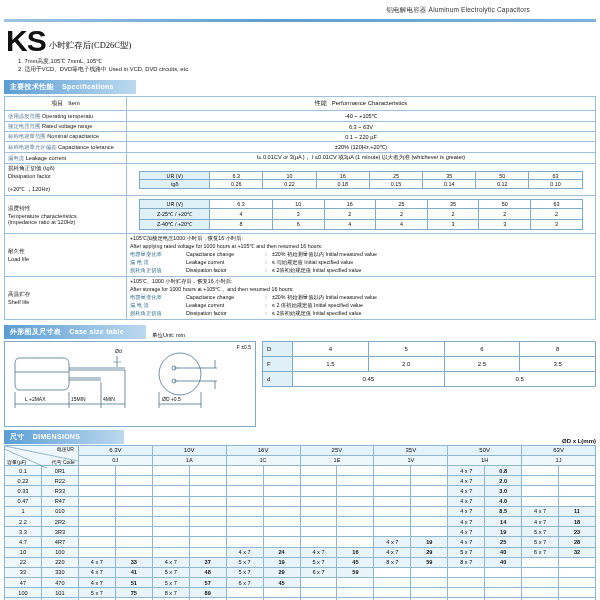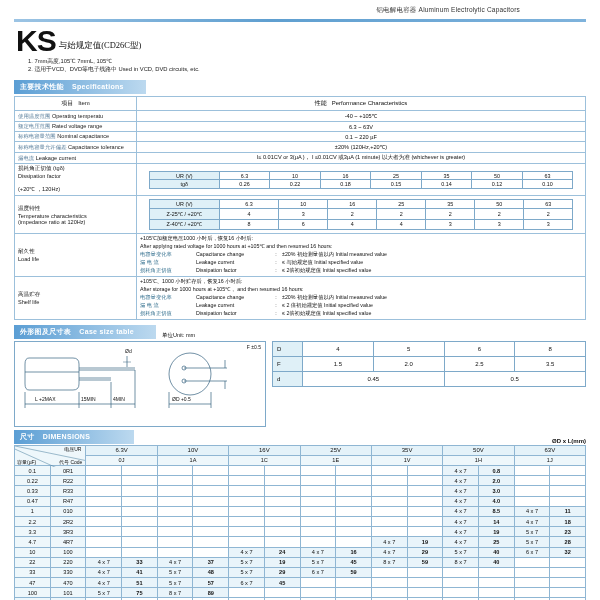--- a/index.html
+++ b/index.html
@@ -4,21 +4,21 @@
 <style>
   * { box-sizing: border-box; }
   html, body { margin: 0; padding: 0; }
   body {
     width: 600px; height: 600px;
     background: #ffffff;
     font-family: "Liberation Sans", sans-serif;
     color: #111;
     overflow: hidden;
   }
-  .page { position: relative; width: 600px; height: 600px; padding: 0 14px; }
+  .page { position: relative; width: 600px; height: 600px; padding: 0 4px; }
 
   
   .hdr-line { text-align: right; font-size: 6.5px; color: #333; padding: 6px 66px 2px 0; letter-spacing: .2px; }
   .hdr-line .cn { font-size: 6.5px; }
   .hdr-rule { height: 3px; background: linear-gradient(90deg,#9cc4e4 0%,#5f9fd0 45%,#7fb3dc 100%); margin: 2px 0 0 0; }
 
   .title-row { display: flex; align-items: flex-end; gap: 3px; margin-top: 6px; padding-left: 2px; }
   .ks { font-size: 30px; font-weight: bold; letter-spacing: -1px; line-height: .85; font-family: "Liberation Sans", sans-serif; }
   .ks-sub { font-size: 8.5px; font-family: "Liberation Serif", serif; padding-bottom: 2px; }
   .bullets { margin: 3px 0 0 14px; font-size: 5.8px; line-height: 1.55; color: #222; }
@@ -86,21 +86,21 @@
 
   
   <div class="hdr-line">
     <span class="cn">铝电解电容器</span>
     <span>Aluminum Electrolytic Capacitors</span>
   </div>
   <div class="hdr-rule"></div>
 
   <div class="title-row">
     <div class="ks">KS</div>
-    <div class="ks-sub">与始规定值(CD26C型)</div>
+    <div class="ks-sub">小时贮存后(CD26C型)</div>
   </div>
   <div class="bullets">
     <div>1. 7mm高度,105℃   7mmL, 105℃</div>
     <div>2. 适用于VCD、DVD等电子线路中   Used in VCD, DVD circuits, etc.</div>
   </div>
 
   
   <div class="banner">
     <span>主要技术性能</span>
     <span class="en">Specifications</span>

